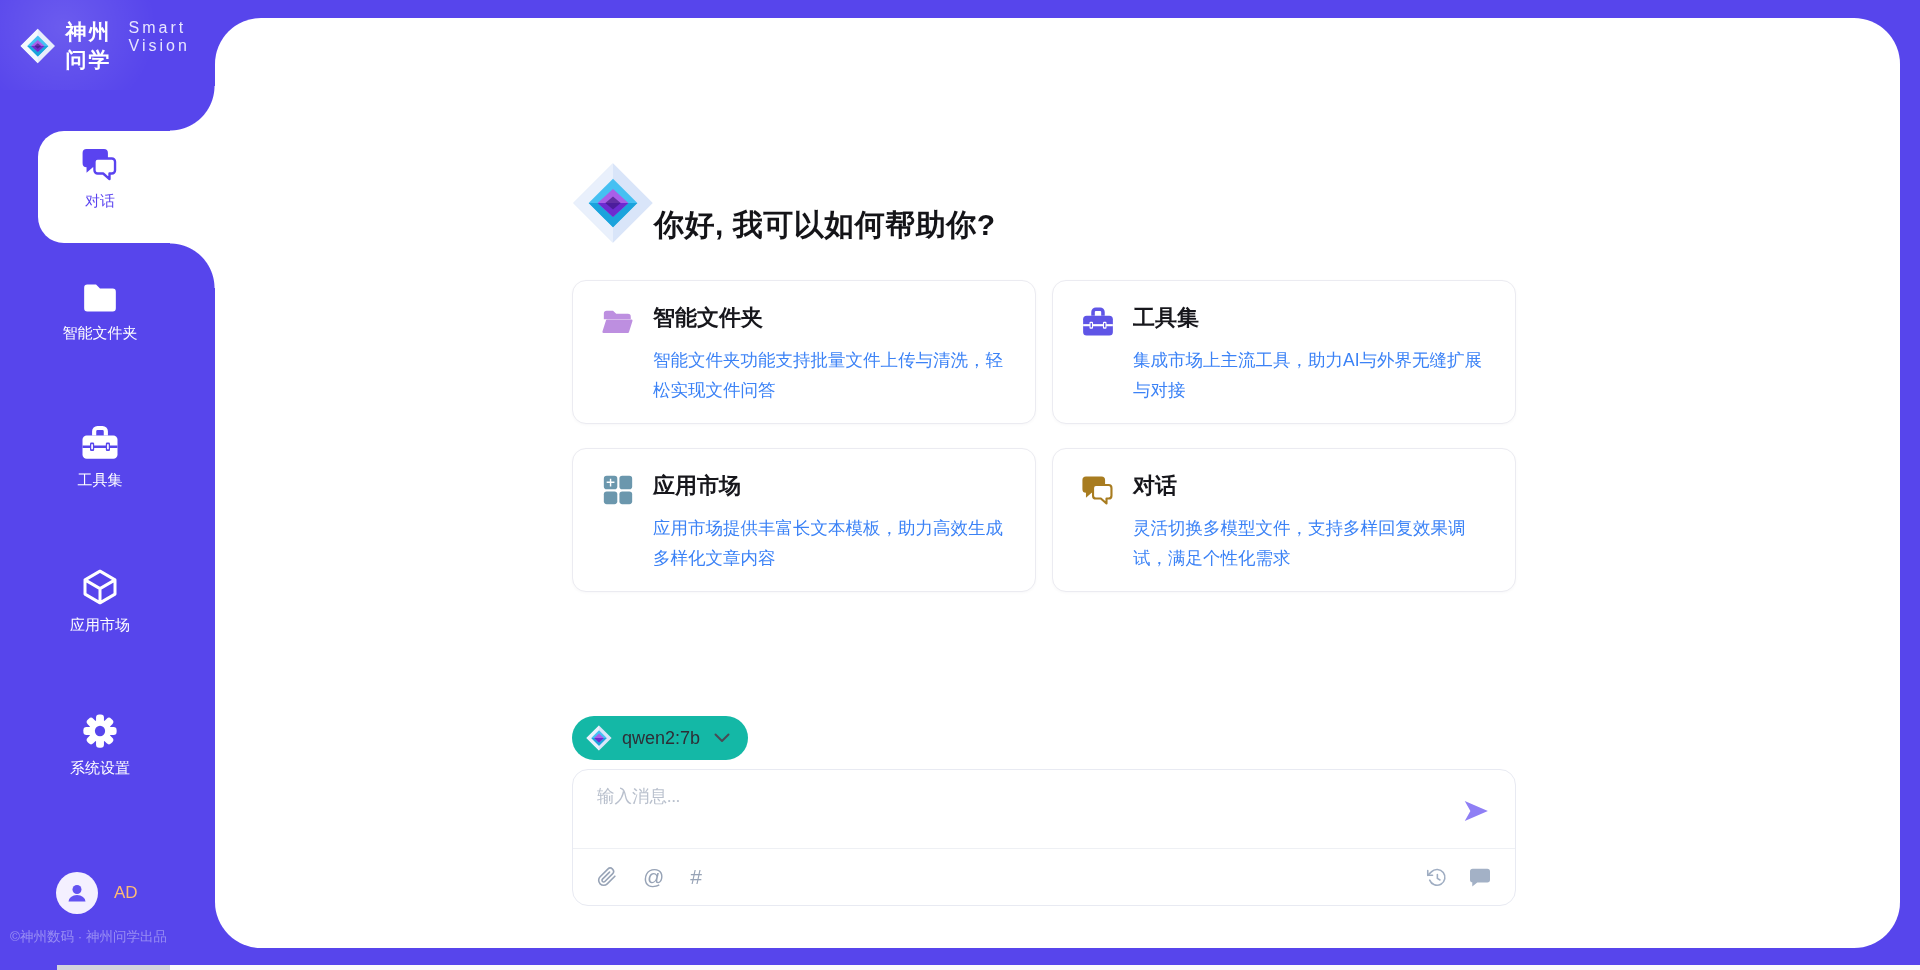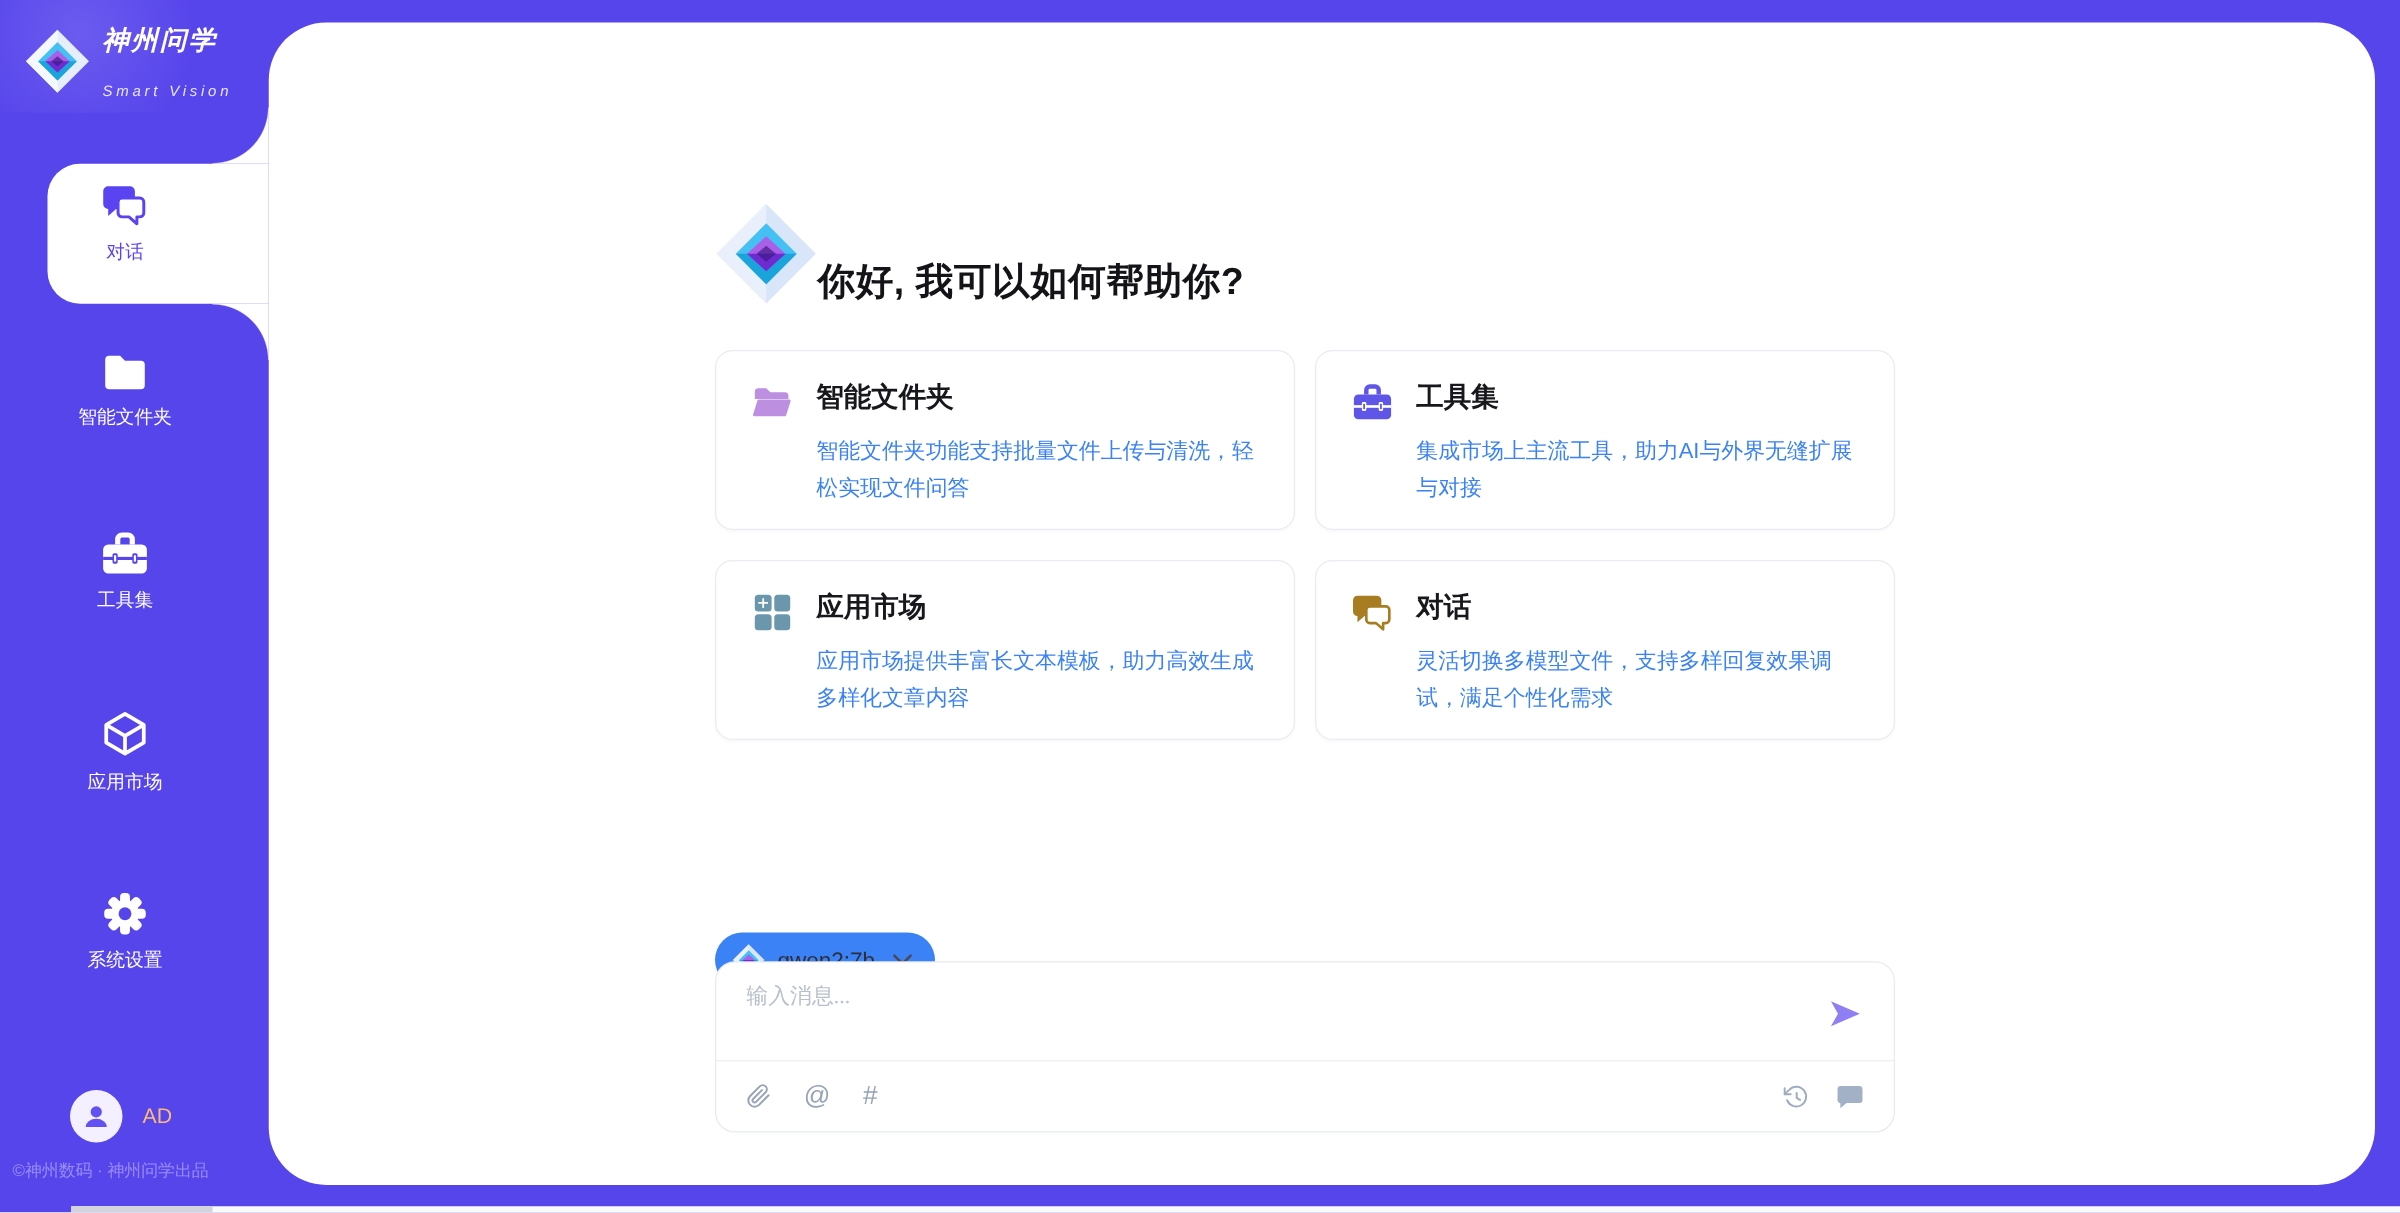--- a/index.html
+++ b/index.html
@@ -9,23 +9,23 @@
   #app { position:relative; width:1920px; height:970px; background:#5745ec; }
 
   
   .glow { position:absolute; left:0; top:0; width:180px; height:90px; pointer-events:none;
           background:radial-gradient(circle at 35% 30%, rgba(255,255,255,.12), transparent 70%); }
 
   
   .sidebar { position:absolute; left:0; top:0; width:215px; height:970px; }
   .logo-row { position:absolute; left:20px; top:18px; display:flex; align-items:center; gap:10px; }
   .logo-gem { width:52px; height:52px; }
-  .logo-texts { display:flex; flex-direction:column;font-style:italic; }
+  .logo-texts { display:flex; flex-direction:row; }
   .logo-title { color:#fff; font-size:21px; font-weight:bold; letter-spacing:2px; }
-  .logo-sub { color:#e8e6ff; font-size:12px; letter-spacing:3px; margin-top:20px; }
+  .logo-sub { color:#e8e6ff; font-size:16px; letter-spacing:3px; margin-top:1px; }
 
   .nav-item { position:absolute; left:0; width:200px; display:flex; flex-direction:column;
               align-items:center; gap:9px; cursor:pointer; }
   .nav-item .lbl { color:#fff; font-size:15px; }
   .nav-item svg { display:block; }
 
   
   .tab-blob { position:absolute; left:38px; top:131px; width:177px; height:112px;
               background:#fff; border-radius:26px 0 0 26px; }
   .fillet-top { position:absolute; left:170px; top:86px; width:45px; height:45px;
@@ -52,22 +52,22 @@
 
   .cards { margin-top:34px; display:grid; grid-template-columns:464px 464px; gap:24px 16px; }
   .card { min-height:124px; background:#fff; border:1px solid #ebebf1; border-radius:14px;
           padding:22px 28px 18px 28px; cursor:pointer; box-shadow:0 1px 3px rgba(18,25,60,.03);
           display:flex; gap:18px; }
   .card-icon { width:34px; height:34px; flex:0 0 34px; margin-top:2px; }
   .card-title { font-size:22px; font-weight:bold; color:#17171c; margin-bottom:12px; }
   .card-desc { font-size:17.5px; color:#3b82f6; line-height:30px; }
 
   
-  .model-pill { position:absolute; left:357px; top:728px; height:44px; padding:0 18px 0 14px;
-                background:#3b82f6; border-radius:22px; display:inline-flex; align-items:center;
+  .model-pill { position:absolute; left:357px; top:698px; height:44px; padding:0 18px 0 14px;
+                background:#14b8a6; border-radius:22px; display:inline-flex; align-items:center;
                 gap:10px; cursor:pointer; }
   .pill-gem { width:26px; height:26px; }
   .pill-label { font-size:18px; color:#2e2e36; }
   .pill-chevron { margin-left:4px; }
 
   .composer { position:absolute; left:357px; top:751px; width:944px; height:137px;
               border:1.5px solid #e8eaf2; border-radius:16px; background:#fff; }
   .composer textarea { position:absolute; left:24px; top:14px; width:830px; height:58px;
               border:none; outline:none; resize:none; font-family:Liberation Serif, serif; font-size:17.5px;
               color:#7f1d1d; background:transparent; }

